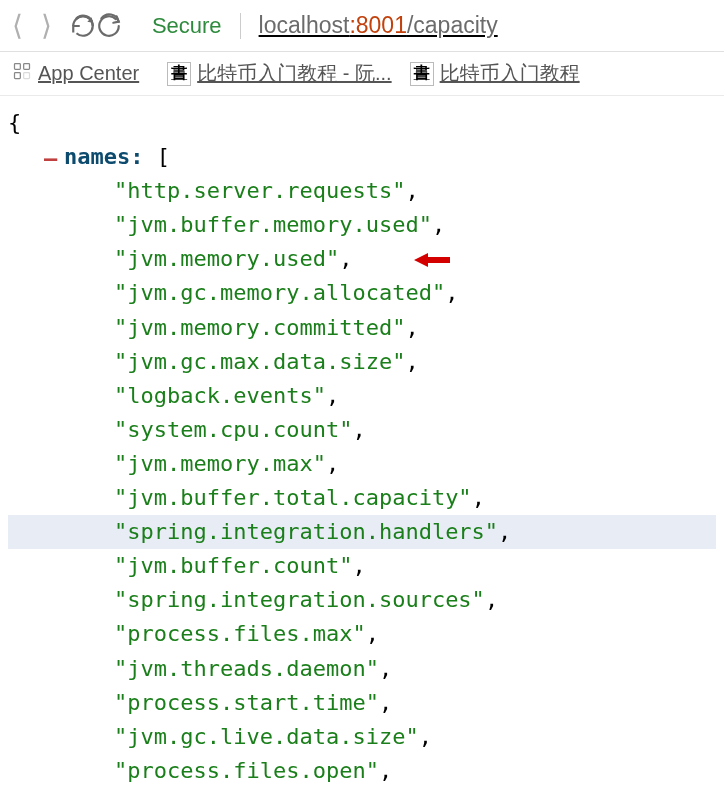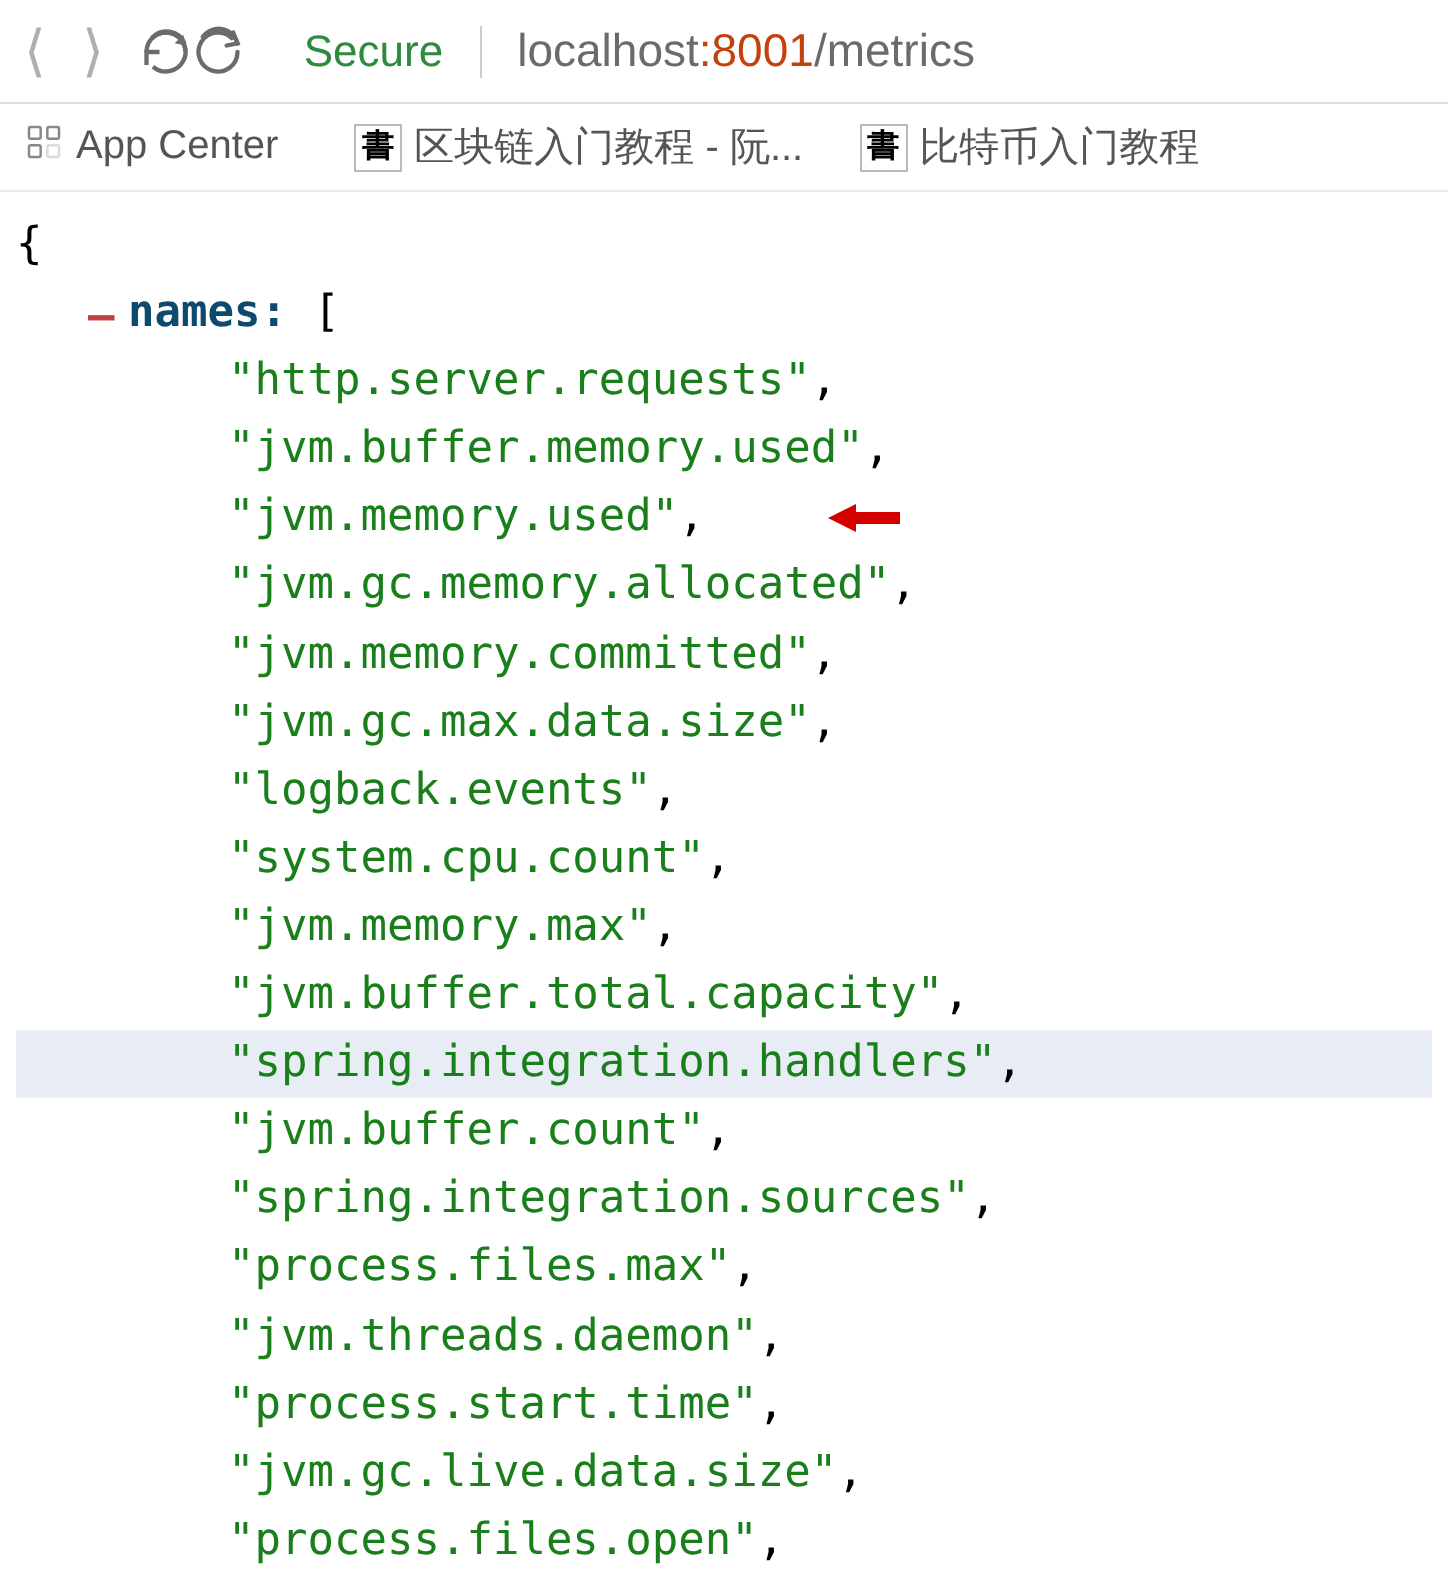--- a/index.html
+++ b/index.html
@@ -38,31 +38,32 @@
       margin-left: 12px;
     }
     .divider-v {
       width: 1px;
       height: 26px;
       background: #ccc;
     }
     .url-host { color: #6b6b6b; font-size: 23px; }
     .url-port { color: #c2410c; font-size: 23px; }
     .url-path { color: #6b6b6b; font-size: 23px; }
-    .url-bar { display: flex; align-items: flex-end; }
+    .url-bar { display: flex; align-items: flex-end; text-decoration: underline; }
 
     .bookmarks {
       display: flex;
       align-items: center;
       padding: 8px 12px;
-      gap: 20px;
+      gap: 10px;
       height: 44px;
       border-bottom: 1px solid #eaeaea;
       font-size: 20px;
       color: #555;
+      text-decoration: underline;
     }
     .bookmark-item {
       display: flex;
       align-items: center;
       gap: 6px;
       cursor: pointer;
       white-space: nowrap;
     }
     .app-icon svg { width: 20px; height: 20px; }
     .favicon {
@@ -142,39 +143,39 @@
       <path d="M3 16a9 9 0 0 0 16 3" opacity="0"></path>
       <polyline points="19 3 21 8 16 9"></polyline>
       <path d="M21 12a9 9 0 1 1-2.64-6.36"></path>
     </svg>
   </span>
   <span class="secure-label">Secure</span>
   <span class="divider-v"></span>
   <span class="url-bar">
     <span class="url-host">localhost</span>
       <span class="url-port">:8001</span>
-      <span class="url-path">/metrics</span>
+      <span class="url-path">/capacity</span>
   </span>
 </div>
 
 <div class="bookmarks">
   <span class="bookmark-item">
     <span class="app-icon">
       <svg viewBox="0 0 24 24" fill="none" stroke="#888" stroke-width="1.5">
         <rect x="3" y="3" width="7" height="7" rx="1"></rect>
         <rect x="14" y="3" width="7" height="7" rx="1"></rect>
         <rect x="3" y="14" width="7" height="7" rx="1"></rect>
         <rect x="14" y="14" width="7" height="7" rx="1" opacity="0.3"></rect>
       </svg>
     </span>
     <span>App Center</span>
   </span>
   <span class="bookmark-item" style="margin-left:18px;">
     <span class="favicon">書</span>
-    <span>区块链入门教程 - 阮...</span>
+    <span>比特币入门教程 - 阮...</span>
   </span>
   <span class="bookmark-item" style="margin-left:8px;">
     <span class="favicon">書</span>
     <span>比特币入门教程</span>
   </span>
 </div>
 
 <div class="content">
   <div class="brace">{</div>
   <div class="key-line">

